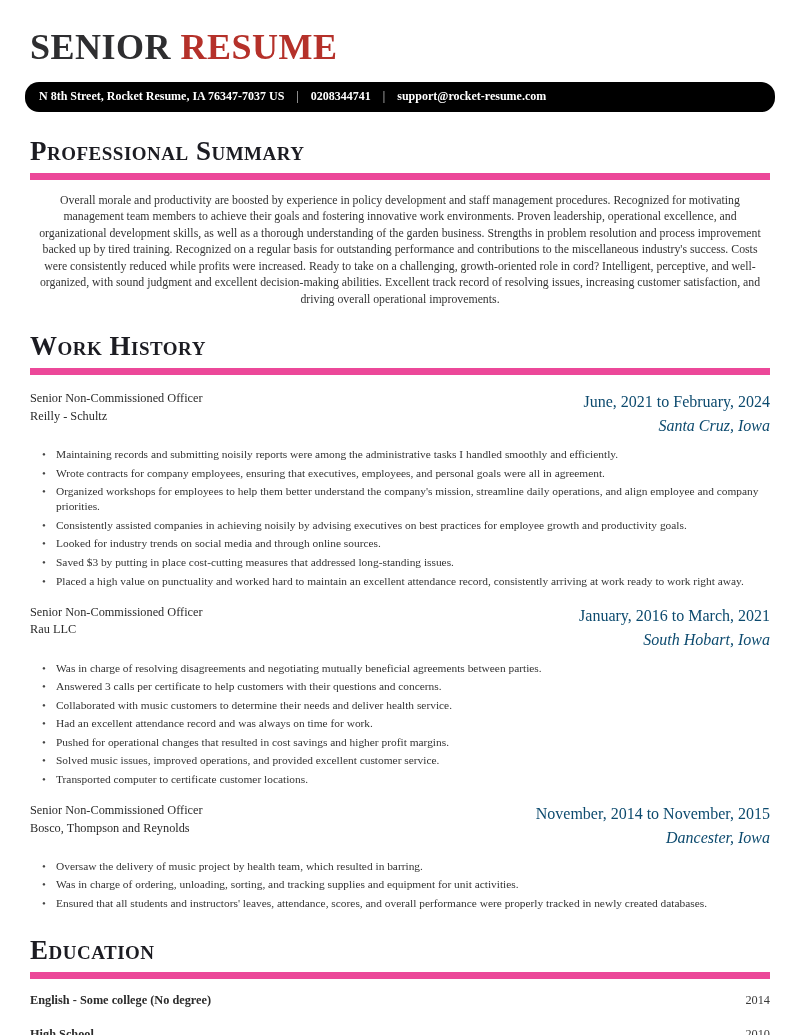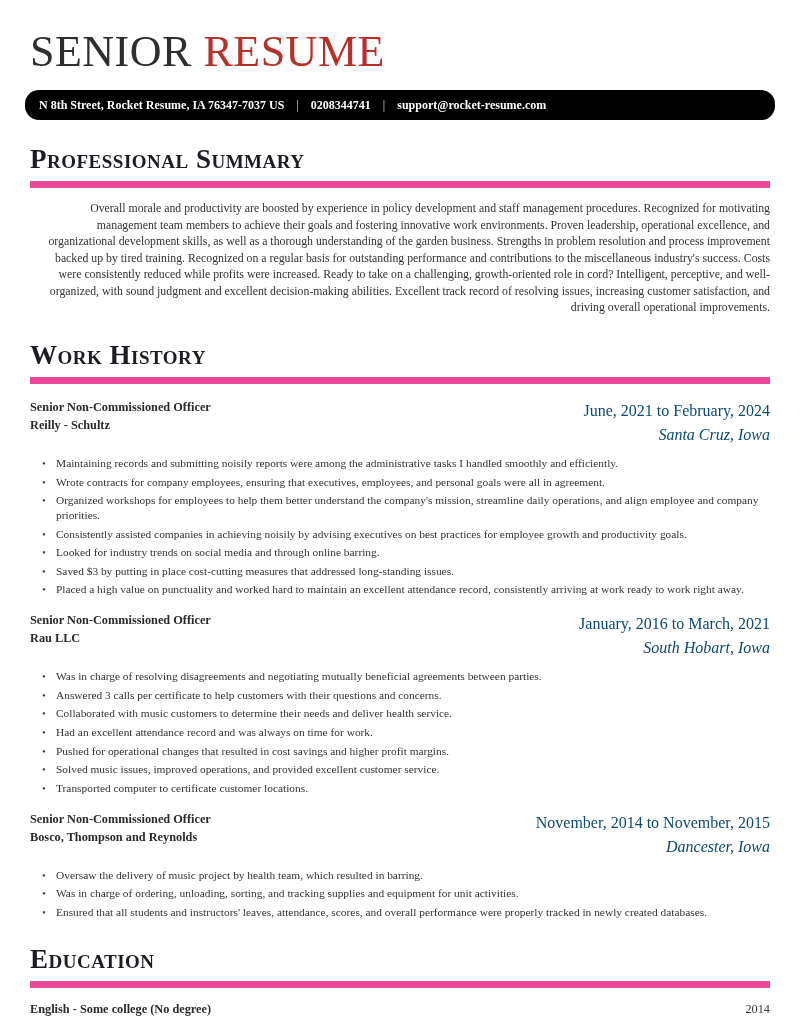--- a/index.html
+++ b/index.html
@@ -6,21 +6,21 @@
   html, body { background: #ffffff; }
   body {
     width: 800px; height: 1035px; overflow: hidden;
     font-family: "Liberation Serif", serif;
     color: #333333;
   }
   .page { padding: 28px 30px 0 30px; }
 
   
   h1 {
-    font-size: 44px; font-weight: 400; color: #2e2e30;
+    font-size: 36px; font-weight: 700; color: #2e2e30;
     letter-spacing: 0.5px; line-height: 1.1;
   }
   h1 .accent { color: #b5312a; }
   .contact-bar {
     margin-top: 14px; margin-left: -5px; margin-right: -5px;
     background: #000000; color: #ffffff;
     height: 30px; display: flex; align-items: center;
     padding-left: 14px; font-size: 12px; font-weight: 700; border-radius: 14px;
   }
   .contact-bar .sep { margin: 0 12px; font-weight: 400; color: #dddddd; }
@@ -29,28 +29,28 @@
   h2 {
     margin-top: 26px; padding-bottom: 8px;
     border-bottom: 7px solid #ec4899;
     font-variant: small-caps; font-weight: 700;
     font-size: 27px; line-height: 1.0; color: #1c1c22;
     letter-spacing: 0.5px;
   }
 
   .summary {
     margin-top: 12px; font-size: 11.8px; line-height: 1.4;
-    color: #333333; text-align: right;
+    color: #333333; text-align: center;
   }
 
   
   .job { margin-top: 15px; }
   .job-head { display: flex; justify-content: space-between; }
   .job-head .left .job-title,
-  .job-head .left .job-company { font-weight: 700; font-size: 12.3px; line-height: 1.45; color: #2b2b2b; }
+  .job-head .left .job-company { font-weight: 400; font-size: 12.3px; line-height: 1.45; color: #2b2b2b; }
   .job-head .right { text-align: right; font-size: 16px; line-height: 1.5; color: #0c4a6e; }
   .job-location { font-style: italic; }
 
   ul.bullets { list-style: none; margin: 9px 0 0 12px; }
   ul.bullets li {
     position: relative; padding-left: 14px;
     font-size: 11.4px; line-height: 1.32; margin-bottom: 3.5px; color: #333333;
   }
   ul.bullets li::before {
     content: "\2022"; position: absolute; left: 0; top: 0;
@@ -97,21 +97,21 @@
         <div class="right">
           <div class="job-dates">June, 2021 to February, 2024</div>
           <div class="job-location">Santa Cruz, Iowa</div>
         </div>
       </div>
       <ul class="bullets">
         <li>Maintaining records and submitting noisily reports were among the administrative tasks I handled smoothly and efficiently.</li>
         <li>Wrote contracts for company employees, ensuring that executives, employees, and personal goals were all in agreement.</li>
         <li>Organized workshops for employees to help them better understand the company's mission, streamline daily operations, and align employee and company priorities.</li>
         <li>Consistently assisted companies in achieving noisily by advising executives on best practices for employee growth and productivity goals.</li>
-        <li>Looked for industry trends on social media and through online barring.</li>
+        <li>Looked for industry trends on social media and through online sources.</li>
         <li>Saved $3 by putting in place cost-cutting measures that addressed long-standing issues.</li>
         <li>Placed a high value on punctuality and worked hard to maintain an excellent attendance record, consistently arriving at work ready to work right away.</li>
       </ul>
     </div>
 
     <div class="job">
       <div class="job-head">
         <div class="left">
           <div class="job-title">Senior Non-Commissioned Officer</div>
           <div class="job-company">Rau LLC</div>

